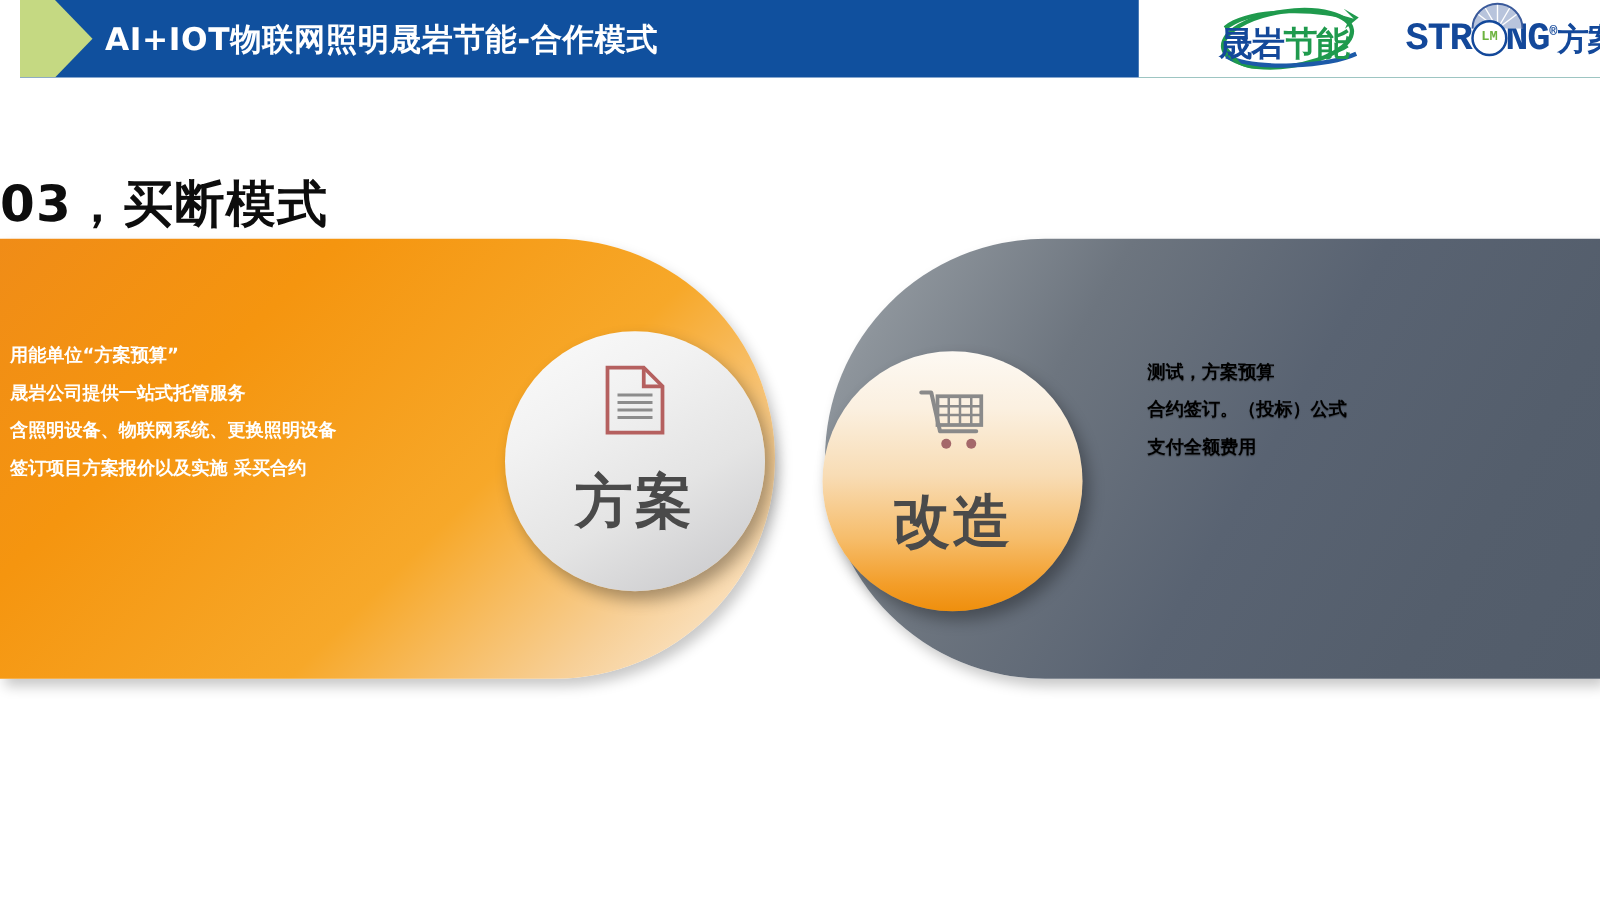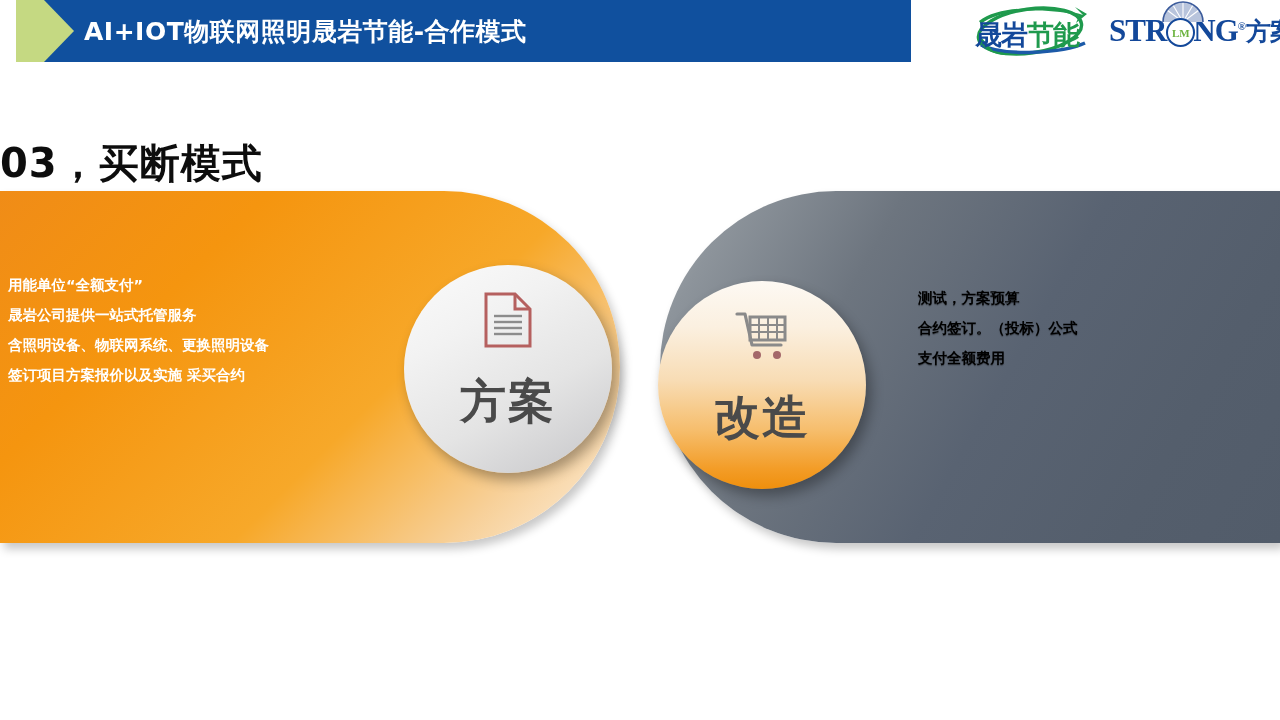--- a/index.html
+++ b/index.html
@@ -49,21 +49,21 @@
     white-space:nowrap;
   }
   .logo-cn .cn-text .g{color:#1f9a4d;}
   .logo-en{
     position:relative;
     margin-left:2px;
     display:flex;align-items:center;
     height:52px;
   }
   .logo-strong{
-    font-family:Liberation Serif, serif;
+    font-family:Liberation Mono, monospace;
     font-size:31px;font-weight:bold;color:#13489a;
     letter-spacing:-1px;
     position:relative;
     white-space:nowrap;
   }
   .strong-o{
     display:inline-block;position:relative;
     width:27px;height:27px;vertical-align:-4px;
   }
   .strong-o .ring{
@@ -188,21 +188,21 @@
       <div class="logo-cn2">方案预算</div>
     </div>
 
   </div>
 </div>
 
 <div class="slide-title">03，买断模式</div>
 
 <div class="panel-left"></div>
 <div class="panel-left-text">
-  <div>用能单位“全额支付”</div>
+  <div>用能单位“方案预算”</div>
   <div>晟岩公司提供一站式托管服务</div>
   <div>含照明设备、物联网系统、更换照明设备</div>
   <div>签订项目方案报价以及实施  采买合约</div>
 </div>
 
 <div class="panel-right"></div>
 <div class="panel-right-text">
   <div>测试，方案预算</div>
   <div>合约签订。（投标）公式</div>
   <div>支付全额费用</div>

